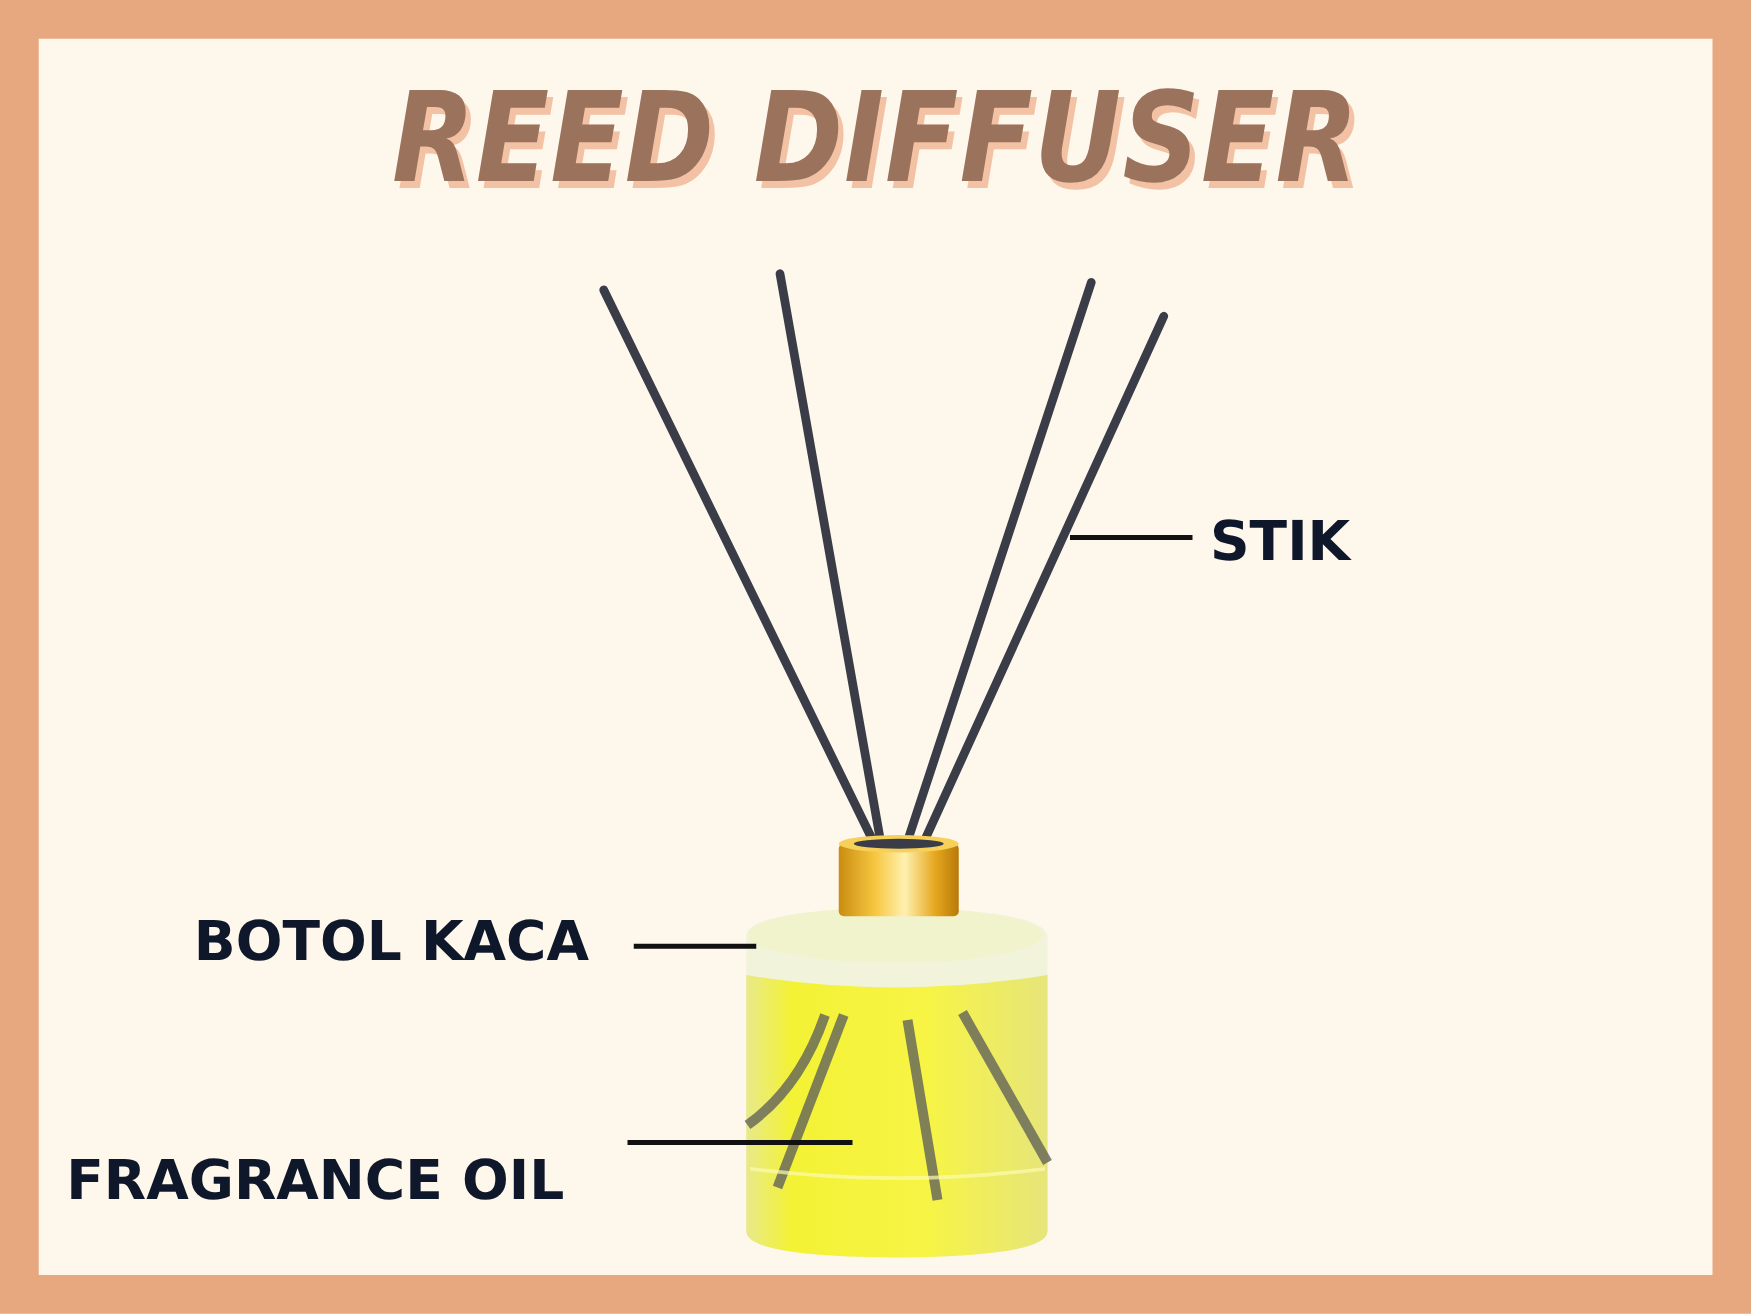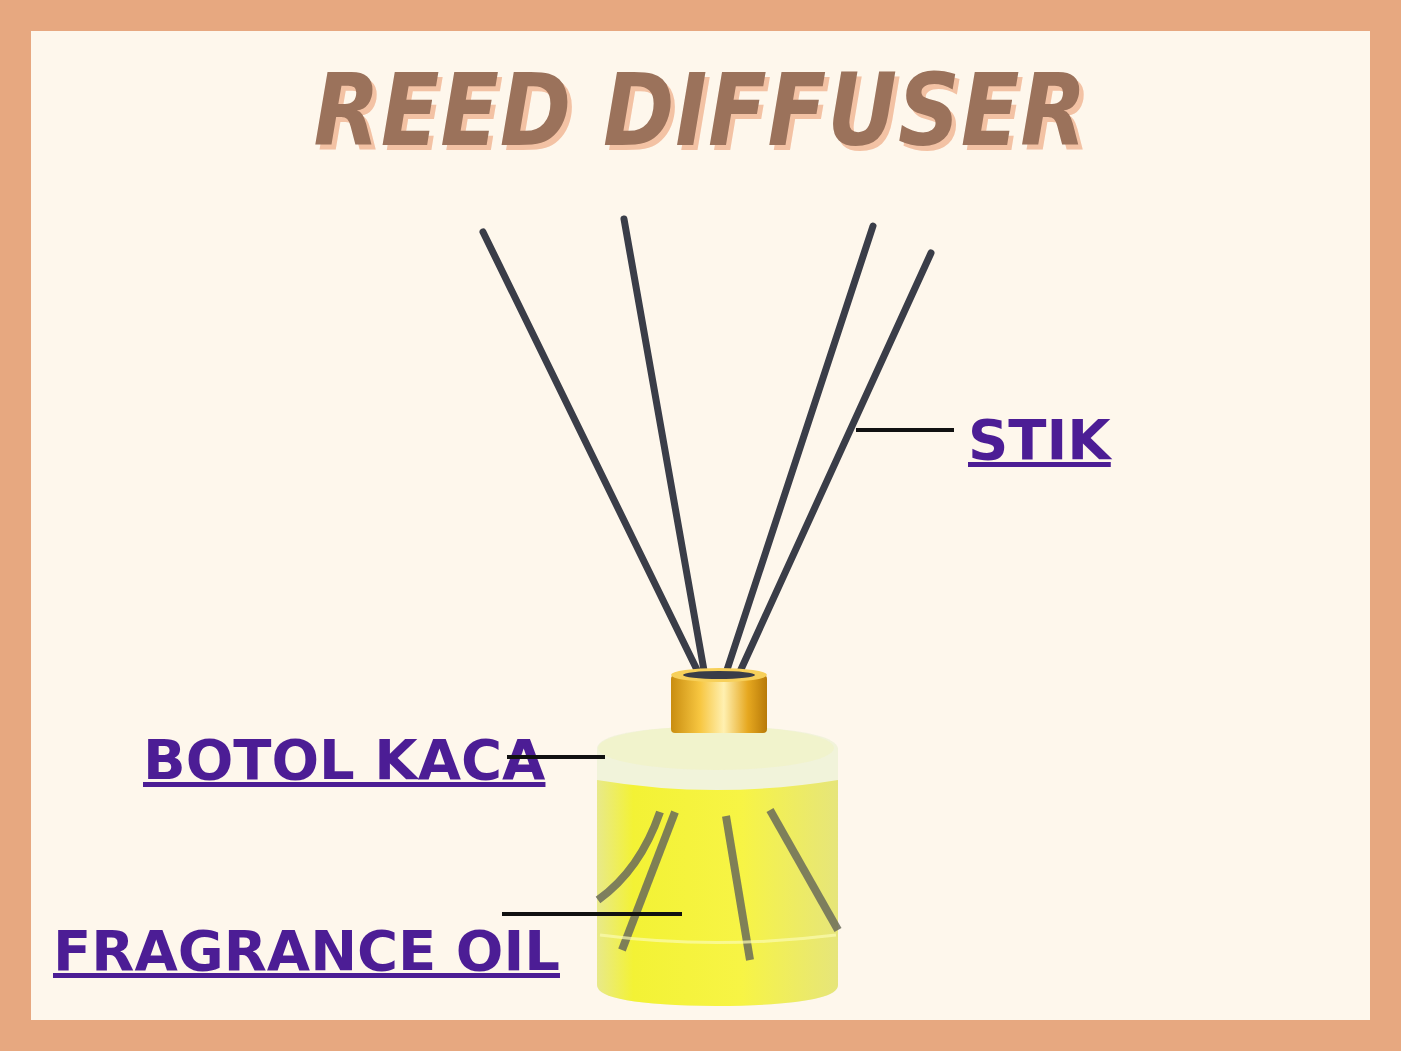--- a/index.html
+++ b/index.html
@@ -1,19 +1,19 @@
 <!DOCTYPE html>
 <html><head>
 <meta charset="utf-8">
 <style>
   html,body{margin:0;padding:0;}
   body{width:1401px;height:1051px;background:#e7a880;position:relative;overflow:hidden;font-family:"DejaVu Sans",sans-serif;}
   .panel{position:absolute;left:31px;top:31px;width:1339px;height:989px;background:#fef7ec;}
   .title{position:absolute;left:0;top:52px;width:1401px;text-align:center;font-family:"DejaVu Sans",sans-serif;font-weight:bold;font-style:italic;font-size:100px;letter-spacing:1px;color:#9b725b;text-shadow:5px 5px 0 #f3c2a4;transform:scaleX(0.86);transform-origin:center;}
-  .label{position:absolute;font-family:"DejaVu Sans",sans-serif;font-weight:bold;color:#4c1d95;font-size:56px;line-height:1;white-space:nowrap;text-decoration:underline;}
+  .label{position:absolute;font-family:"DejaVu Sans",sans-serif;font-weight:bold;color:#0f172a;font-size:44px;line-height:1;white-space:nowrap;}
   .leader{position:absolute;height:4px;background:#111;}
   svg{position:absolute;left:0;top:0;}
 </style>
 </head>
 <body>
 
 <div class="panel"></div>
 
 <div class="title">REED DIFFUSER</div>
 
@@ -58,17 +58,17 @@
   <g>
     <rect x="671" y="675" width="96" height="58" rx="4" fill="url(#capGrad)"></rect>
     <ellipse cx="719" cy="675" rx="48" ry="7" fill="#f7d05a"></ellipse>
     <ellipse cx="719" cy="675" rx="36" ry="4" fill="#3a3d48"></ellipse>
   </g>
 </svg>
 
 <div class="label" style="left:968px;top:412px;">STIK</div>
 <div class="leader" style="left:856px;top:428px;width:98px;"></div>
 
-<div class="label" style="left:143px;top:732px;text-align:right;">BOTOL KACA</div>
+<div class="label" style="left:155px;top:732px;text-align:right;">BOTOL KACA</div>
 <div class="leader" style="left:507px;top:755px;width:98px;"></div>
 
 <div class="label" style="left:53px;top:923px;">FRAGRANCE OIL</div>
 <div class="leader" style="left:502px;top:912px;width:180px;"></div>
 
 </body></html>

